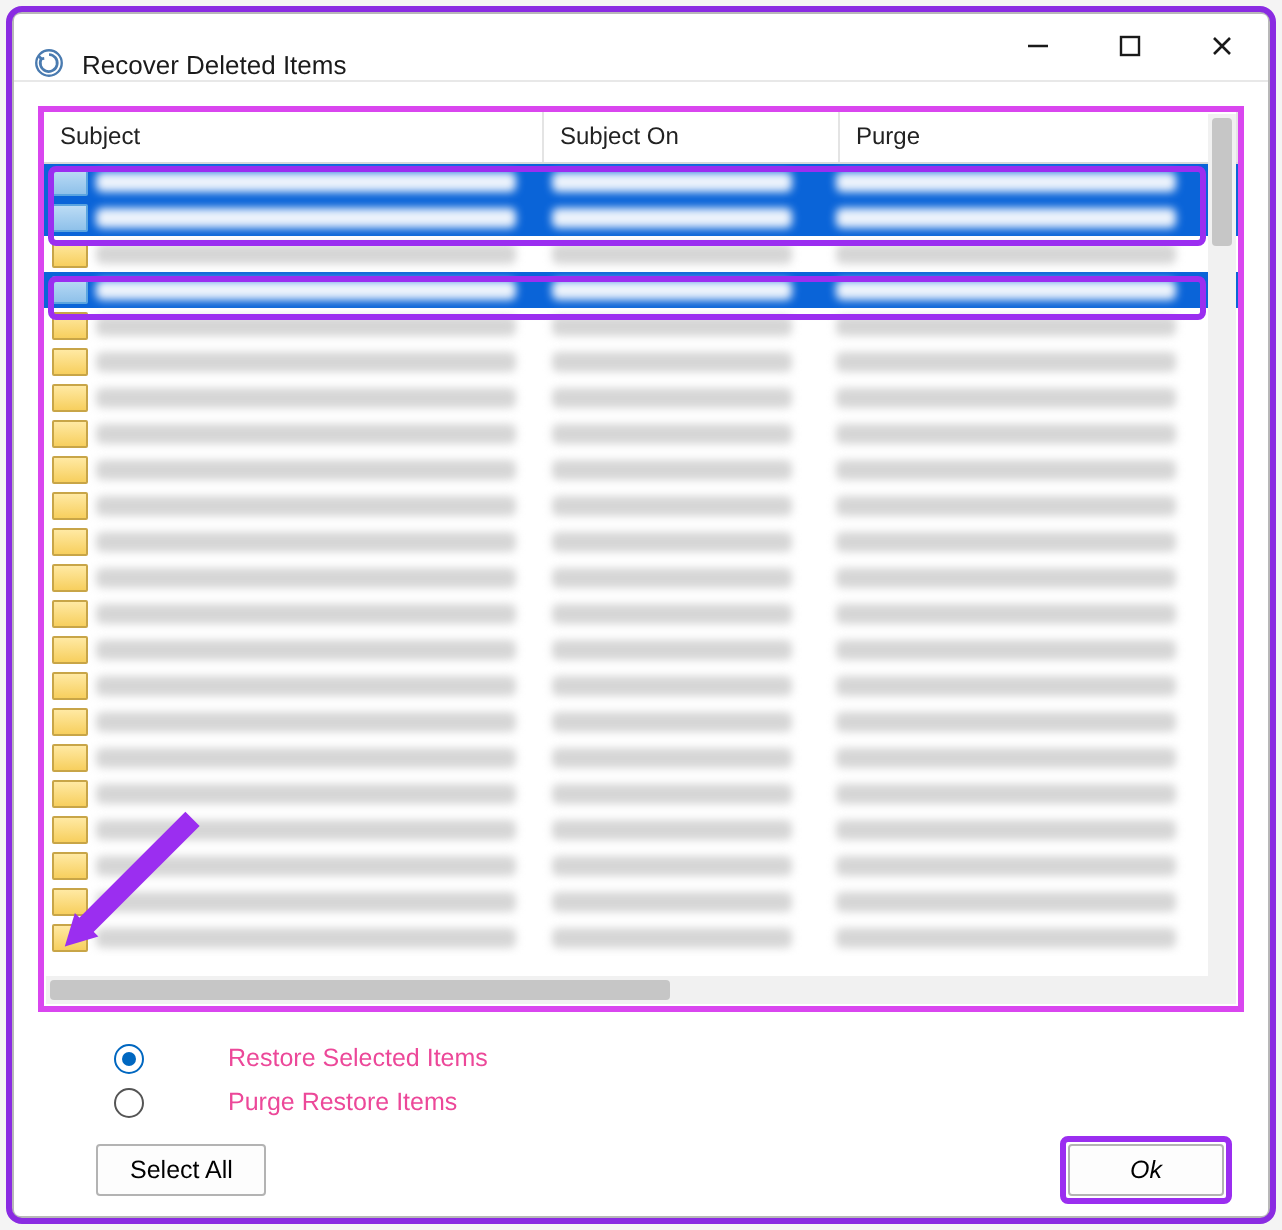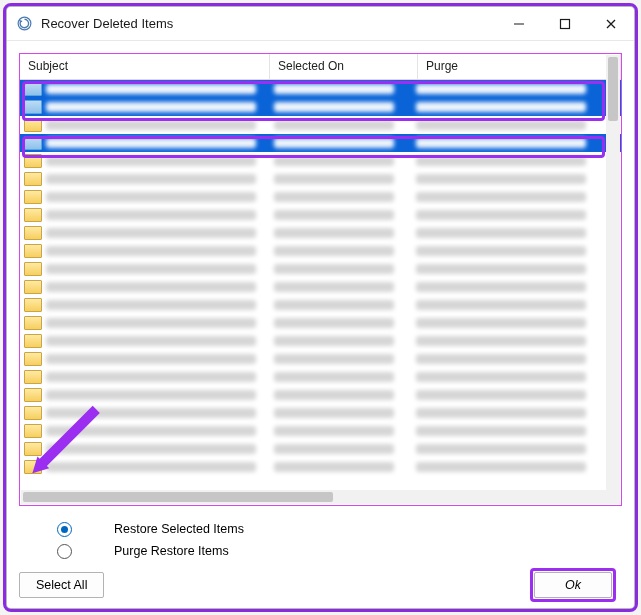--- a/index.html
+++ b/index.html
@@ -1,25 +1,25 @@
 <!DOCTYPE html>
 <html><head>
   <meta charset="utf-8">
   <style>
     * { box-sizing: border-box; margin: 0; padding: 0; font-family: "Segoe UI", Tahoma, sans-serif; font-size: 12px; }
     body { width: 641px; height: 615px; background: #f4f4f4; position: relative; }
     .outer-hl { position:absolute; inset:3px; border:3px solid #8a2be2; border-radius:8px; pointer-events:none; z-index:40; }
     .window { position:absolute; left:6px; right:6px; top:6px; bottom:6px; background:#fff; border:1px solid #b8b8b8; border-radius:4px; display:flex; flex-direction:column; overflow:hidden; }
-    .titlebar { height:34px; display:flex; align-items:center; padding:0 0 0 8px; border-bottom:1px solid #e8e8e8;}
+    .titlebar { height:34px; display:flex; align-items:flex-end; padding:0 0 0 8px; border-bottom:1px solid #e8e8e8;}
     .title-icon { width:18px; height:18px; display:flex; align-items:center; justify-content:center; margin-right:8px; }
     .title-text { flex:0 0 auto; font-size:13px; color:#1a1a1a; }
     .title-spacer { flex:1; }
     .winbtn { width:46px; height:34px; display:flex; align-items:center; justify-content:center; font-size:13px; color:#1a1a1a; }
     .content { flex:1; padding:12px 12px 10px 12px; display:flex; flex-direction:column; }
-    .list-wrap { position:relative; flex:1; border:1px solid #d946ef; background:#fff; overflow:hidden; }
+    .list-wrap { position:relative; flex:1; border:3px solid #d946ef; background:#fff; overflow:hidden; }
     .headers { display:flex; background:#fff; border-bottom:1px solid #d9d9d9; height:26px; }
     .header-cell { padding:5px 8px; font-size:12px; color:#222; border-right:1px solid #e4e4e4; }
     .hc-subject { flex:0 0 250px; }
     .hc-deleted { flex:0 0 148px; }
     .hc-from { flex:1; }
     .rows { position:relative; overflow:hidden; }
     .row { display:flex; align-items:center; height:18px; padding:0 4px; }
     .row .ic { width:18px; height:14px; margin-right:4px; border:1px solid #c8a547; background:linear-gradient(#ffe9a3,#f7cf5e); border-radius:1px; flex:0 0 18px;}
     .row.sel .ic { border-color:#5aa4e0; background:linear-gradient(#bcdcf5,#8fc1ea); }
     .row.sel { background:#0a64d8; }
@@ -33,22 +33,22 @@
     .scrollbar-h { position:absolute; left:1px; bottom:1px; right:15px; height:14px; background:#f1f1f1; }
     .sb-thumb-h { position:absolute; top:2px; bottom:2px; left:2px; width:310px; background:#c6c6c6; border-radius:2px;}
     .highlight-box { position:absolute; border:3px solid #9b2ef0; border-radius:4px; pointer-events:none; z-index:30;}
     .hl1 { left:2px; right:16px; top:27px; height:40px;}
     .hl2 { left:2px; right:16px; top:82px; height:22px;}
     .radios { margin-top:12px; padding-left:2px; }
     .radio { display:flex; align-items:center; height:22px; cursor:pointer; }
     .radio .circ { width:15px; height:15px; border:1px solid #555; border-radius:50%; margin-right:6px; display:flex; align-items:center; justify-content:center; }
     .radio.checked .circ { border-color:#0067c0; }
     .radio.checked .circ::after { content:""; width:7px; height:7px; background:#0067c0; border-radius:50%; }
-    .radio span { font-size:12.5px; color:#000000;margin-left:36px; }
-    .button-row { display:flex; align-items:center; padding-top:10px; }
+    .radio span { font-size:12.5px; color:#ec4899;margin-left:36px; }
+    .button-row { display:flex; align-items:center; padding-top:10px;margin-left:29px; }
     .btn { border:1px solid #b3b3b3; background:#fdfdfd; padding:5px 16px; font-size:12.5px; border-radius:2px; cursor:pointer; }
     .btn.ok { padding:5px 30px;font-style:italic; }
     .button-row .spacer { flex:1; }
     .ok-hl { position:relative; }
     .ok-hl::after { content:""; position:absolute; inset:-4px; border:3px solid #9b2ef0; border-radius:4px; pointer-events:none;}
     .arrow { position:absolute; z-index:35; left:24px; bottom:130px; width:84px; height:84px; pointer-events:none; }
   </style>
 </head>
 <body>
 
@@ -79,21 +79,21 @@
       <svg width="12" height="12" viewBox="0 0 12 12">
           <path d="M2 2 l8 8 M10 2 l-8 8" stroke="currentColor" stroke-width="1.3"></path>
         </svg>
     </div>
   </div>
 
   <div class="content">
     <div class="list-wrap">
       <div class="headers">
         <div class="header-cell hc-subject">Subject</div>
-        <div class="header-cell hc-deleted">Selected On</div>
+        <div class="header-cell hc-deleted">Subject On</div>
         <div class="header-cell hc-from">Purge</div>
       </div>
       <div class="rows" id="rows">
           <div class="row sel">
             <span class="ic"></span>
             <span class="cell subj"></span>
             <span class="cell date"></span>
             <span class="cell from"></span>
           </div>
           <div class="row sel">

